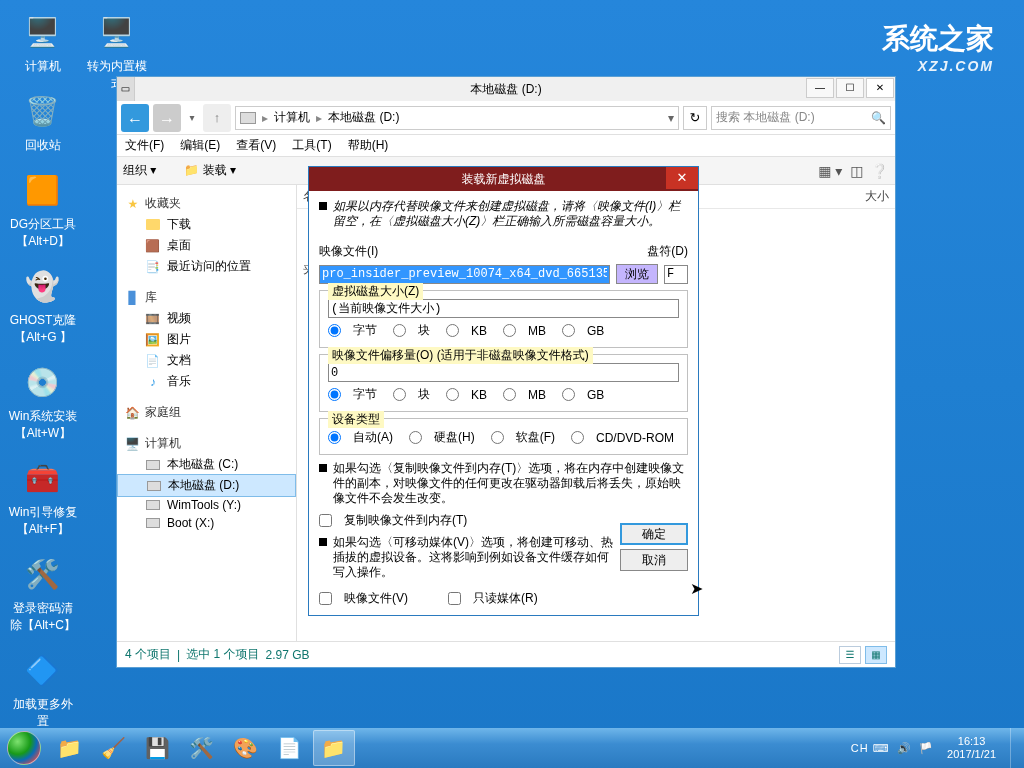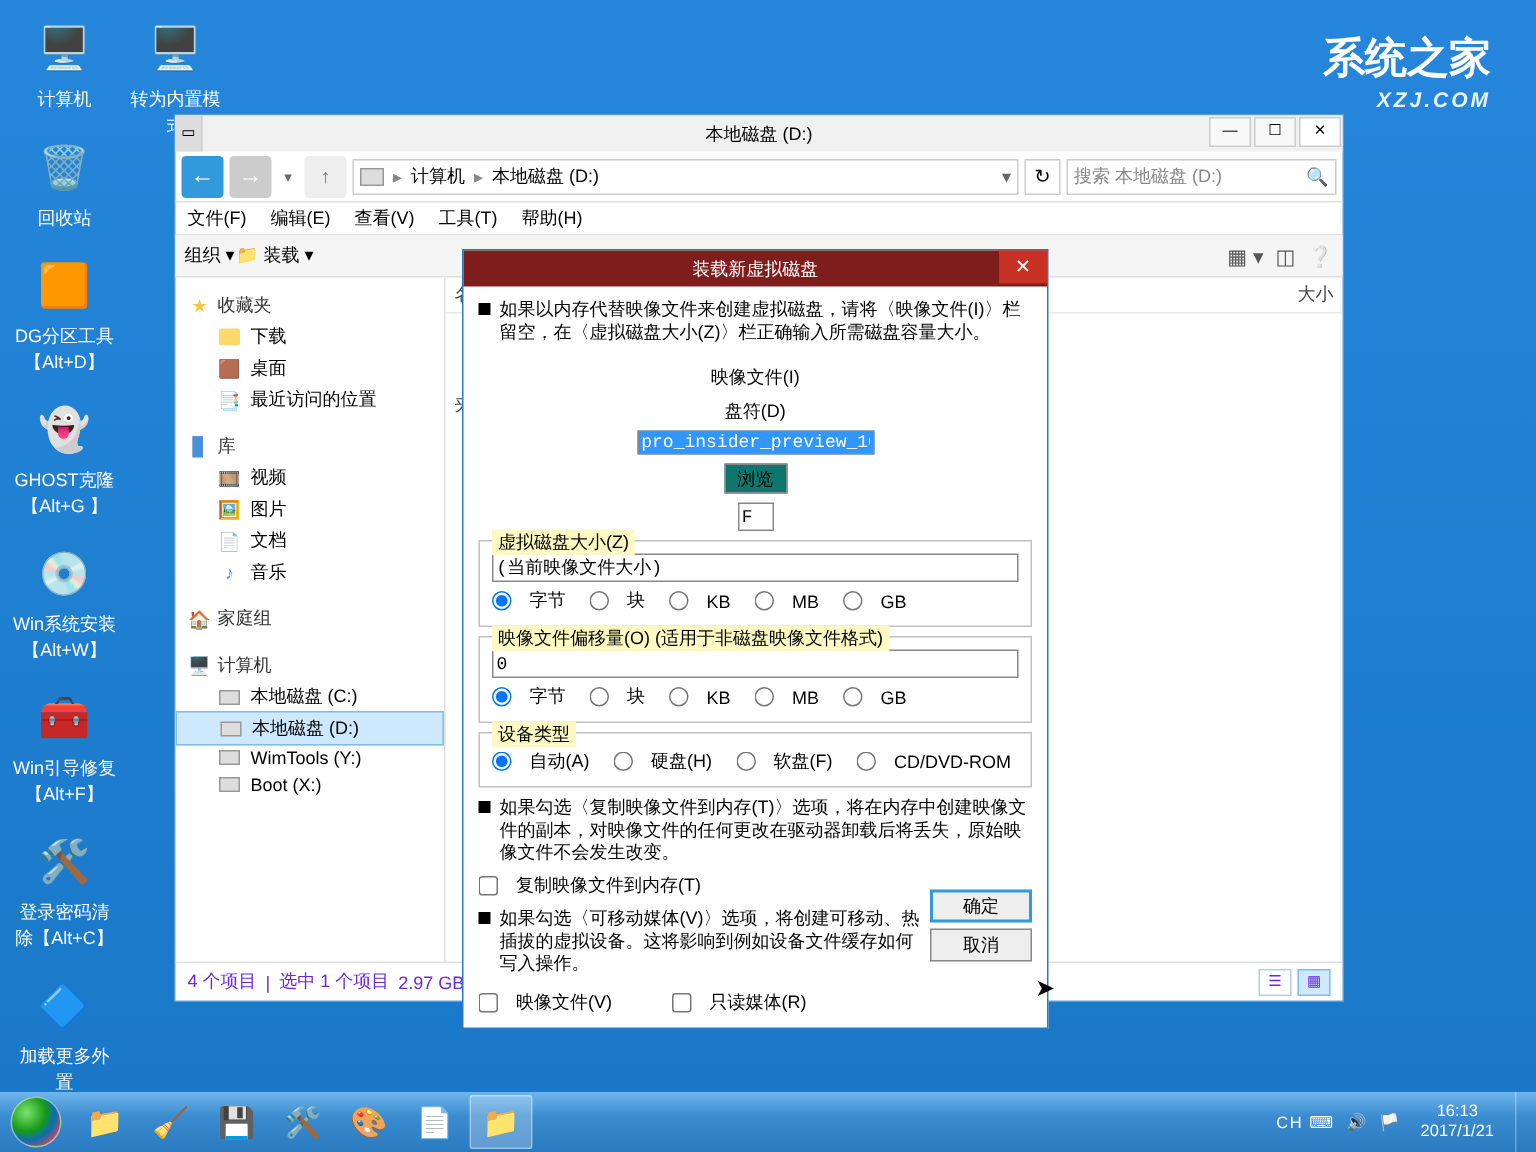--- a/index.html
+++ b/index.html
@@ -26,57 +26,57 @@
 .navbtn { width: 28px; height: 28px; border-radius: 3px; background: #3399dd; color: #fff; font-size: 16px; text-align: center; line-height: 28px; }
 .navbtn.disabled { background: #ccc; }
 .navarrow { width: 14px; text-align:center; font-size:10px; color:#666;}
 .addrbar { flex: 1; height: 24px; border: 1px solid #ccc; display: flex; align-items: center; font-size: 12px; padding: 0 4px; gap: 4px; }
 .addrbar .drvico { width: 16px; height: 12px; background: #ddd; border: 1px solid #999; }
 .addrbar .sep{ color:#888; padding:0 2px;}
 .refbtn { width: 24px; height: 24px; border: 1px solid #ccc; text-align: center; line-height: 22px; font-size: 13px; }
 .search { width: 180px; height: 24px; border: 1px solid #ccc; display: flex; align-items: center; padding: 0 4px; font-size: 12px; color: #888; }
 .search .sico { margin-left: auto; color: #555; }
 .ex-menu { height: 22px; font-size: 12px; display: flex; align-items: center; gap: 16px; padding: 0 8px; border-bottom: 1px solid #e0e0e0; }
-.ex-toolbar { height: 28px; background: #f5f5f5; border-bottom: 1px solid #e0e0e0; display: flex; align-items: center; font-size: 12px; padding: 0 6px; gap: 1px; justify-content: flex-end; }
+.ex-toolbar { height: 28px; background: #f5f5f5; border-bottom: 1px solid #e0e0e0; display: flex; align-items: center; font-size: 12px; padding: 0 6px; gap: 28px; justify-content: flex-end; }
 .ex-toolbar .r { margin-left: auto; display: flex; gap: 8px; font-size: 14px; color: #555; }
 .ex-body { flex: 1; display: flex; overflow: hidden; }
 .sidebar { width: 180px; border-right: 1px solid #e0e0e0; padding: 8px 0; font-size: 12px; overflow: hidden; }
 .sb-group { margin-bottom: 10px; }
 .sb-head { display: flex; align-items: center; padding: 2px 8px; gap: 4px; color: #333; }
 .sb-item { display: flex; align-items: center; padding: 2px 8px 2px 28px; gap: 6px; cursor: pointer; }
 .sb-item.sel { background: #cde8ff; border: 1px solid #7fbce9; margin: -1px 0; }
 .sb-ico { width: 16px; height: 14px; display: inline-flex; align-items:center; justify-content:center; font-size:12px; }
 .star { color: #f9c642; }
 .fld { background: #ffd86b; border-radius: 1px; width:14px; height:11px; }
 .drv { background: #ddd; border: 1px solid #999; width:14px; height:10px; }
 .main { flex: 1; font-size: 12px; position: relative; }
 .colhead { display: flex; height: 24px; border-bottom: 1px solid #e8e8e8; align-items: center; padding: 0 6px; color: #444; gap: 20px; }
 .colhead .c1 { flex: 1; }
 .colhead .c4 { width: 90px; text-align: right; }
 .filerows { padding-top: 50px; }
 .filerow { display: flex; padding: 2px 6px; }
 .filerow .c2 { width: 60px; margin-left: 10px; }
 .filerow .c3 { width: 90px; text-align: right; }
-.ex-status { height: 26px; border-top: 1px solid #e0e0e0; font-size: 12px; display: flex; align-items: center; padding: 0 8px; color: #6d28d9; gap: 6px; }
+.ex-status { height: 26px; border-top: 1px solid #e0e0e0; font-size: 12px; display: flex; align-items: center; padding: 0 8px; color: #0f766e; gap: 6px; }
 .ex-status .r { margin-left: auto; display: flex; gap: 4px; }
 .viewbtn { width: 22px; height: 18px; border: 1px solid #bcd; font-size:10px; text-align:center; line-height:16px; }
 .viewbtn.active { background: #cde8ff; border-color: #7fbce9; }
 
 
 .modal { position: absolute; left: 308px; top: 166px; width: 391px; background: #fff; border: 1px solid #2a7abf; font-family: SimSun, Arial; }
 .m-title { height: 24px; background: #7f1d1d; color: #fff; font-size: 12px; text-align: center; line-height: 24px; position: relative; }
 .m-close { position: absolute; right: 0; top: 0; width: 32px; height: 22px; background: #c83224; color: #fff; font-size: 13px; line-height: 22px; text-align: center; }
 .m-body { padding: 8px 10px; font-size: 12px; }
-.m-intro { display: flex; gap: 6px; margin-bottom: 14px; line-height: 15px; }
+.m-intro { display: flex; gap: 6px; margin-bottom: 14px; line-height: 15px; font-style: italic; }
 .m-intro .sq { width: 8px; height: 8px; background: #000; margin-top: 3px; flex-shrink: 0; }
-.fieldrow { display: flex; align-items: center; gap: 6px; margin: 4px 0; flex-direction: column; }
+.fieldrow { display: flex; align-items: center; gap: 6px; margin: 4px 0; }
 .fieldrow .lab { flex: 1; }
 .txtinput { border: 1px solid #888; height: 19px; font-size: 12px; padding: 0 2px; font-family: "Courier New", monospace; }
 .txtinput.sel { background: #3296ff; color: #fff; }
-.btn { border: 1px solid #888; background: #0f766e; height: 20px; font-size: 12px; padding: 0 8px; }
+.btn { border: 1px solid #888; background: #c4b5fd; height: 20px; font-size: 12px; padding: 0 8px; }
 .letter { width: 24px; }
 .fieldset { border: 1px solid #c0c0c0; padding: 6px 8px 8px; margin: 6px 0; position: relative; }
 .fieldset .legend { position: absolute; top: -8px; left: 8px; background: #fef9c3; padding: 0 4px; font-size: 12px; }
 .radios { display: flex; gap: 16px; margin-top: 4px; }
 .radio, .check { display: flex; align-items: center; gap: 12px; font-size: 12px; }
 .radio input, .check input { margin: 0; }
 .sizetxt { width: 100%; margin-top: 2px; }
 .explain { display: flex; gap: 6px; margin: 6px 0; line-height: 15px; }
 .explain .sq { width: 8px; height: 8px; background: #000; margin-top: 3px; flex-shrink: 0; }
 .actionrow { display: flex; align-items: center; margin: 4px 0; }

